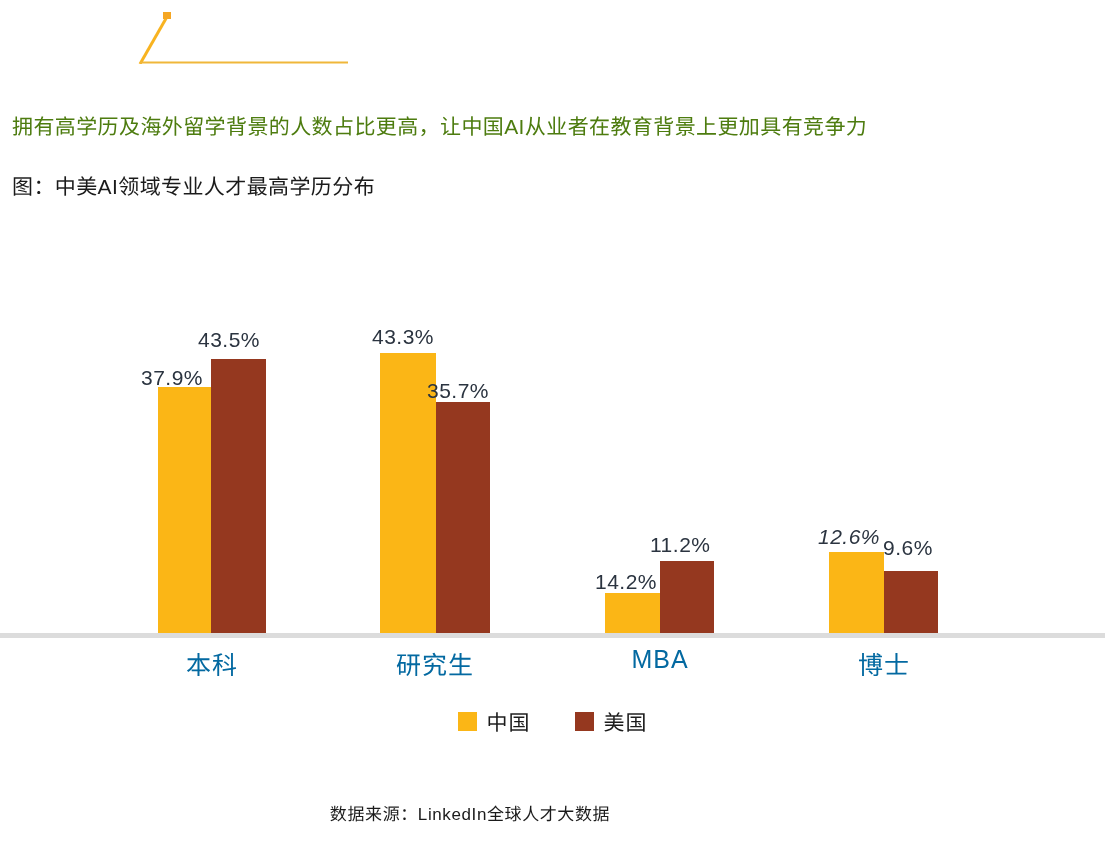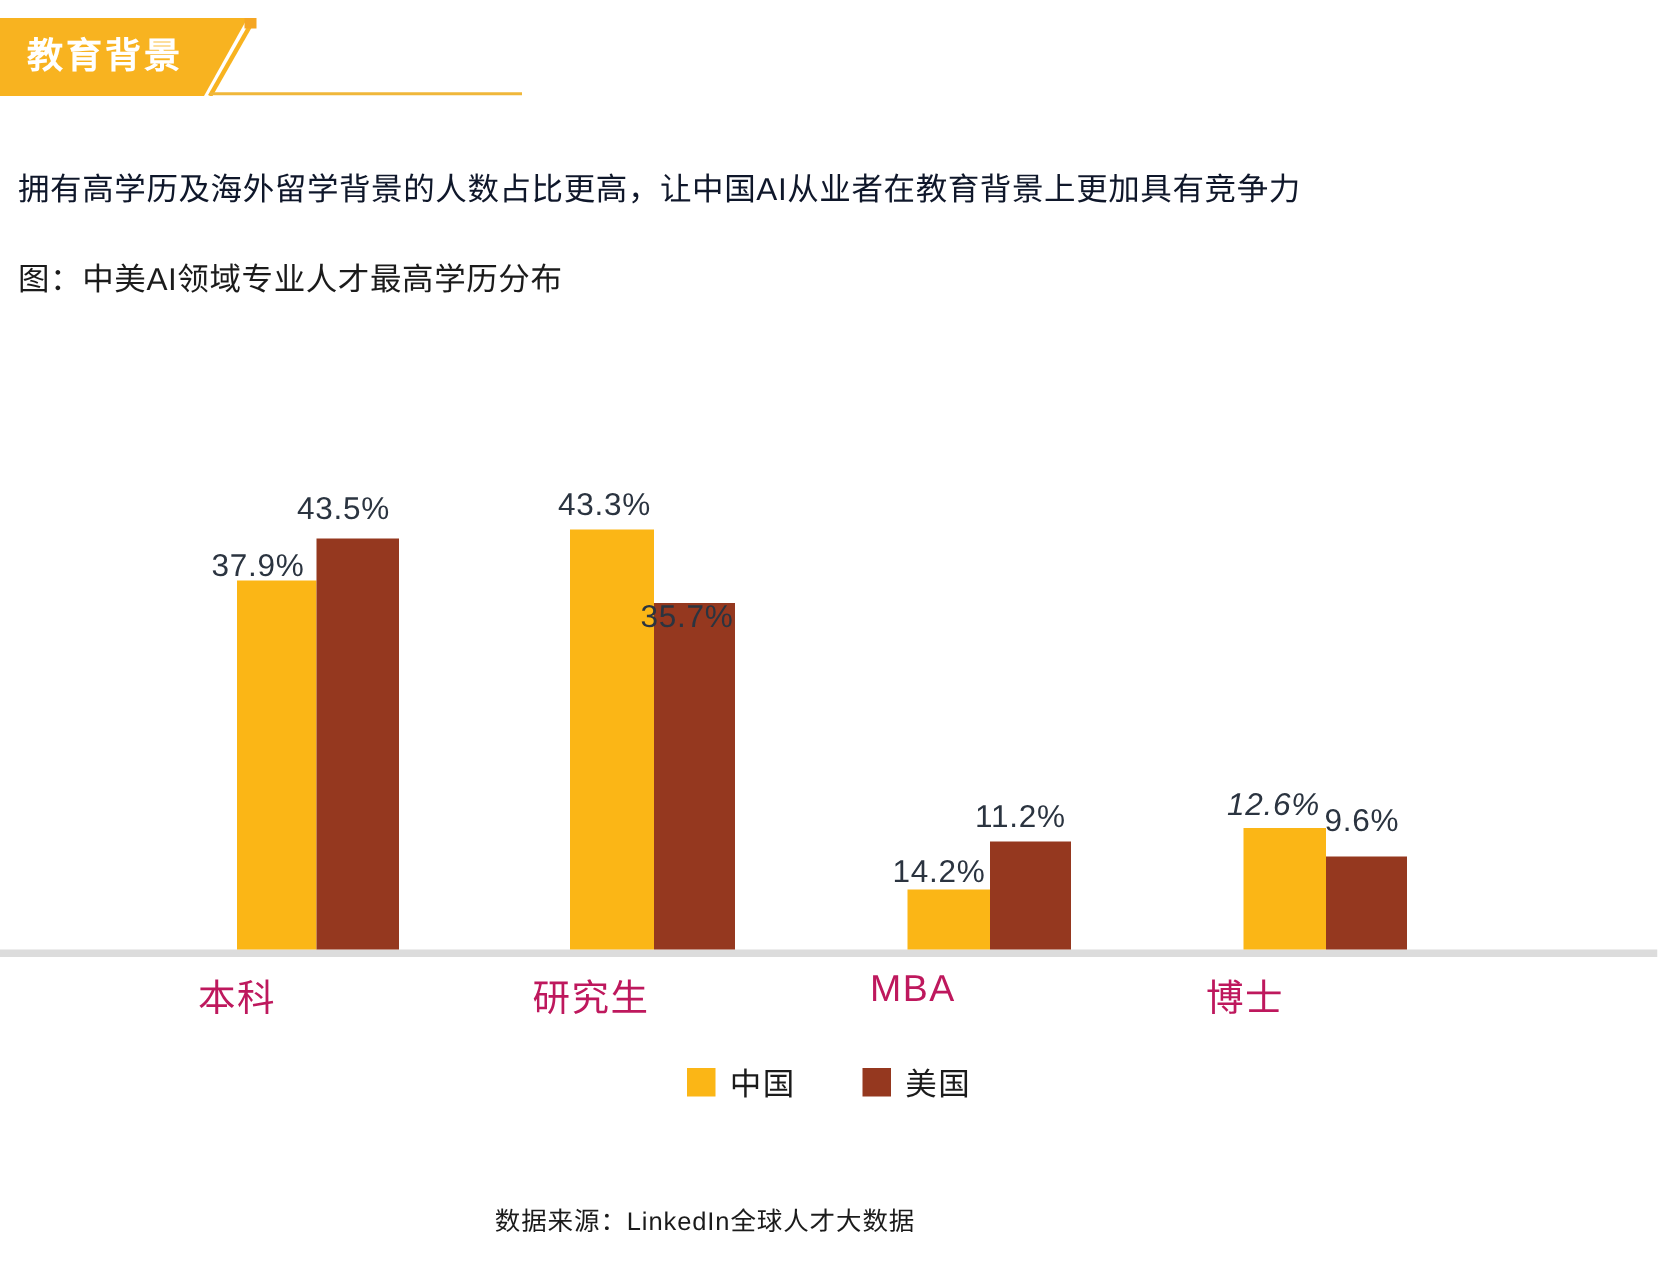--- a/index.html
+++ b/index.html
@@ -55,21 +55,21 @@
   }
 
   
   .headline {
     position: absolute;
     left: 12px;
     top: 112px;
     font-size: 21px;
     line-height: 30px;
     letter-spacing: 0.4px;
-    color: #0f172a;
+    color: #4d7c0f;
     white-space: nowrap;
   }
   .subline {
     position: absolute;
     left: 12px;
     top: 172px;
     font-size: 21px;
     line-height: 30px;
     letter-spacing: 0.4px;
     color: #1b1b1b;
@@ -104,22 +104,22 @@
     font-size: 21px;
     color: #2b3440;
     white-space: nowrap;
     letter-spacing: 0.5px;
   }
 
   .cat-label {
     position: absolute;
     top: 645px;
     font-size: 25px;
-    color: #be185d;
-    text-align: left;
+    color: #0369a1;
+    text-align: center;
     white-space: nowrap;
     letter-spacing: 1px;
   }
 
   
   .legend {
     position: absolute;
     left: 0;
     top: 706px;
     width: 1105px;
@@ -154,23 +154,20 @@
     text-align: center;
     font-size: 17px;
     color: #1b1b1b;
     letter-spacing: 0.6px;
   }
 </style>
 </head>
 <body>
 
 <div class="banner-wrap">
-  <div class="banner-shape">
-    <span class="banner-title">教育背景</span>
-  </div>
   <svg class="banner-accents" width="420" height="52" viewBox="0 0 420 52">
     <line x1="168" y1="3" x2="140" y2="52" stroke="#f8b320" stroke-width="3"></line>
     <rect x="163" y="0" width="8" height="7" fill="#f5a623"></rect>
     <line x1="140" y1="50.5" x2="348" y2="50.5" stroke="#f0b73a" stroke-width="2"></line>
   </svg>
 </div>
 
 <div class="headline">拥有高学历及海外留学背景的人数占比更高，让中国AI从业者在教育背景上更加具有竞争力</div>
 <div class="subline">图：中美AI领域专业人才最高学历分布</div>
 
@@ -178,21 +175,21 @@
   <div class="axis-line"></div>
 
   <div class="bar cn" style="left:158px;width:53px;height:246px;top:387px;bottom:auto;"></div>
   <div class="bar us" style="left:211px;width:55px;height:274px;top:359px;bottom:auto;"></div>
   <div class="bar-label" style="left:141px;top:366px;">37.9%</div>
   <div class="bar-label" style="left:198px;top:328px;">43.5%</div>
 
   <div class="bar cn" style="left:380px;width:56px;height:280px;top:353px;bottom:auto;"></div>
   <div class="bar us" style="left:436px;width:54px;height:231px;top:402px;bottom:auto;"></div>
   <div class="bar-label" style="left:372px;top:325px;">43.3%</div>
-  <div class="bar-label" style="left:427px;top:379px;margin-top:21px;">35.7%</div>
+  <div class="bar-label" style="left:427px;top:379px;">35.7%</div>
 
   <div class="bar cn" style="left:605px;width:55px;height:40px;top:593px;bottom:auto;"></div>
   <div class="bar us" style="left:660px;width:54px;height:72px;top:561px;bottom:auto;"></div>
   <div class="bar-label" style="left:595px;top:570px;">14.2%</div>
   <div class="bar-label" style="left:650px;top:533px;">11.2%</div>
 
   <div class="bar cn" style="left:829px;width:55px;height:81px;top:552px;bottom:auto;"></div>
   <div class="bar us" style="left:884px;width:54px;height:62px;top:571px;bottom:auto;"></div>
   <div class="bar-label" style="left:818px;top:525px;font-style:italic;">12.6%</div>
   <div class="bar-label" style="left:883px;top:536px;">9.6%</div>

